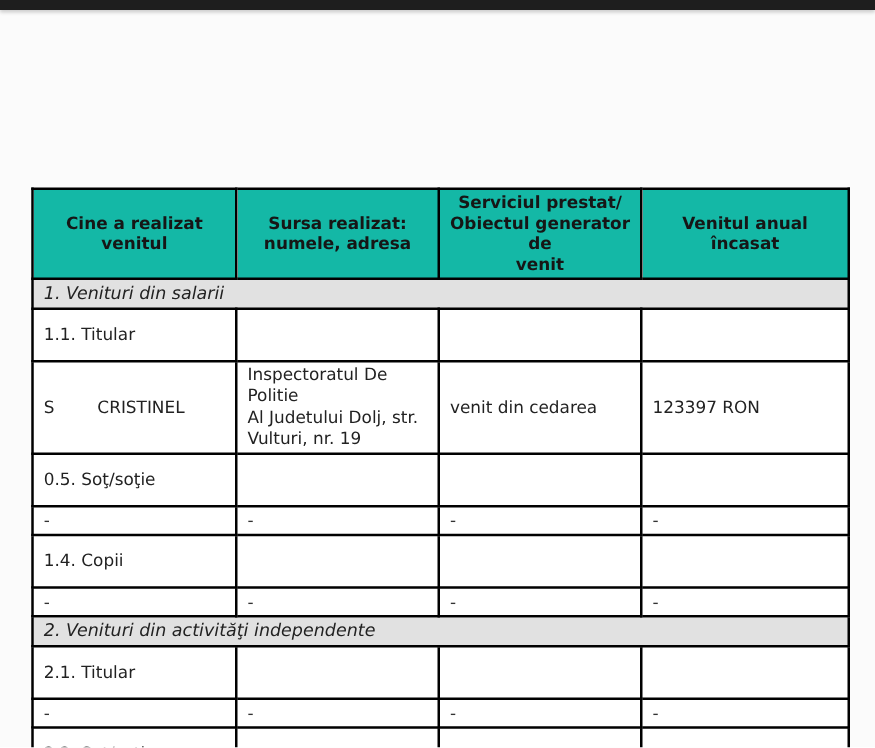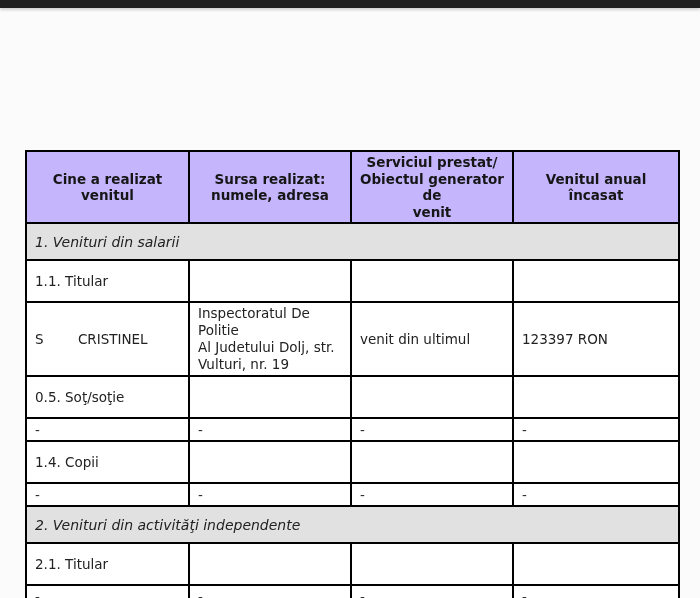--- a/index.html
+++ b/index.html
@@ -49,30 +49,30 @@
     background: #ffffff;
   }
   table.income th, table.income td {
     border: 2px solid #000000;
     padding: 2px 8px;
     vertical-align: middle;
     white-space: pre-wrap;
     overflow: hidden;
   }
   table.income th {
-    background: #c4b5fd;
+    background: #14b8a6;
     font-weight: bold;
     text-align: center;
     font-size: 13.5px;
     line-height: 16.5px;
     padding: 2px 5px;
     color: #161616;
   }
   tr.r-header  { height: 52px; }
-  tr.r-section { height: 37px; }
+  tr.r-section { height: 24px; }
   tr.r-label   { height: 42px; margin-top: 16px; }
   tr.r-data    { height: 55px; }
   tr.r-dash    { height: 23px; }
   tr.r-section td {
     background: #e1e1e1;
     font-style: italic;
     font-size: 14px;
     color: #222222;
   }
   td.c-data { line-height: 17px; }
@@ -115,21 +115,21 @@
         <td></td>
         <td></td>
         <td></td>
       </tr>
 
       <tr class="r-data">
         <td class="c-data">S        CRISTINEL</td>
         <td class="c-data">Inspectoratul De Politie
 Al Judetului Dolj, str.
 Vulturi, nr. 19</td>
-        <td class="c-data">venit din ultimul</td>
+        <td class="c-data">venit din cedarea</td>
         <td class="c-data">123397 RON</td>
       </tr>
 
       <tr class="r-label">
         <td>0.5. Soţ/soţie</td>
         <td></td>
         <td></td>
         <td></td>
       </tr>
 

